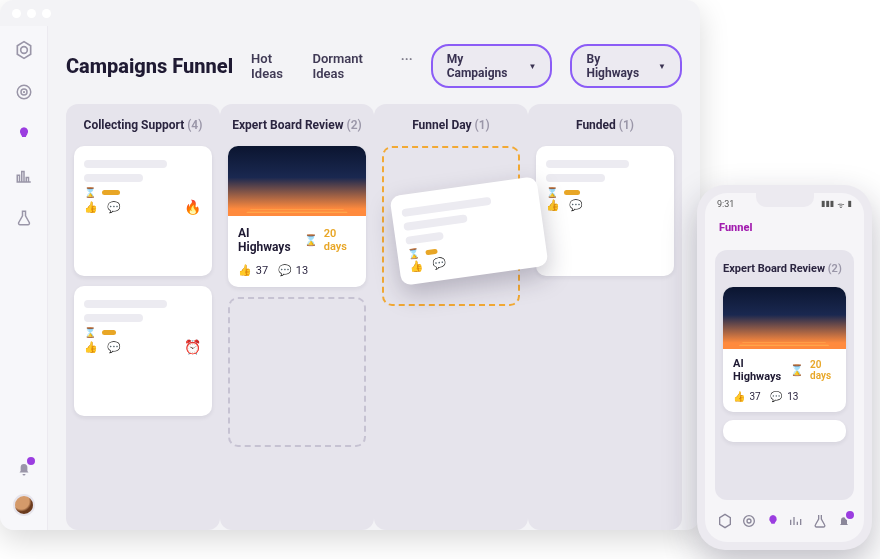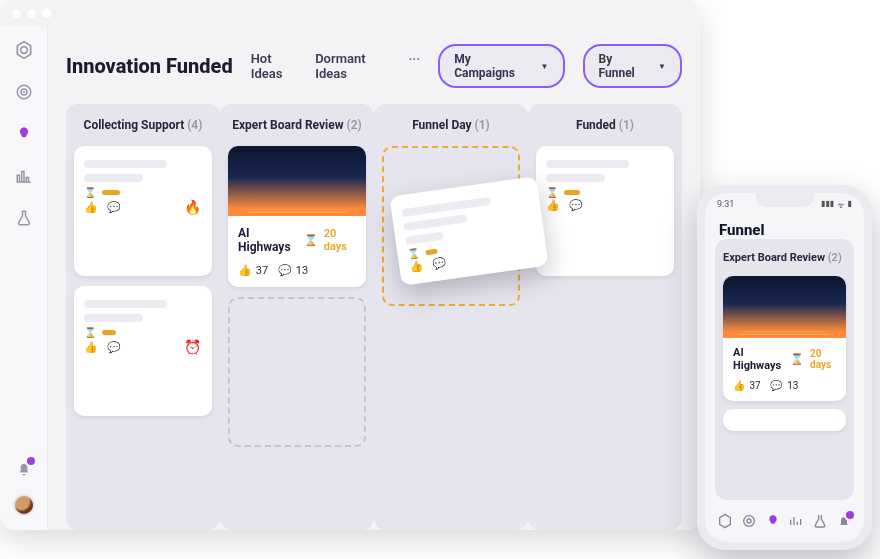--- a/index.html
+++ b/index.html
@@ -130,21 +130,21 @@
   .notch-row {
     height: 22px; display:flex; align-items:center; justify-content:space-between;
     padding: 0 12px; font-size:9px; color:#555; position:relative;
   }
   .notch {
     position:absolute; left:50%; transform:translateX(-50%);
     top:0; width:58px; height:14px; background:#eceaf0;
     border-bottom-left-radius:10px; border-bottom-right-radius:10px;
   }
   .status-icons { display:flex; gap:3px; font-size:8px;}
-  .phone-title { font-weight:800; font-size:15px; color:#0f172a; padding: 6px 14px 0;}
+  .phone-title { font-weight:800; font-size:11px; color:#a21caf; padding: 6px 14px 16px;}
   .phone-column {
     margin: 0 10px;
     background:#e6e4ec; border-radius:12px; padding:8px 8px 4px;
     flex:1; display:flex; flex-direction:column; gap:8px; overflow:hidden;
   }
   .phone-card { background:#fff; border-radius:10px; overflow:hidden; box-shadow:0 2px 4px rgba(30,25,50,0.08);}
   .tabbar {
     height: 42px; display:flex; align-items:center; justify-content:space-around;
     padding: 0 8px;
   }
@@ -199,31 +199,31 @@
           <svg viewBox="0 0 24 24" width="18" height="18">
               <path d="M6 18h12l-1.5-2V11a4.5 4.5 0 0 0-9 0v5L6 18zM10 20a2 2 0 0 0 4 0" fill="#9a96a8"></path>
             </svg>
         </div>
         <div class="avatar"></div>
       </div>
     </div>
 
     <div class="content">
       <div class="header">
-        <div class="title">Innovation Funded</div>
+        <div class="title">Campaigns Funnel</div>
         <div class="tabs">
           <div class="tab-item">Hot Ideas</div>
           <div class="tab-item">Dormant Ideas</div>
           <div class="dots-more">···</div>
         </div>
         <div class="pill caret-down">
           <span>My Campaigns</span>
         </div>
         <div class="pill caret-down">
-          <span>By Funnel</span>
+          <span>By Highways</span>
         </div>
       </div>
 
       <div class="board">
 
         <div class="column">
           <div class="col-header">
             <span>Collecting Support</span>
             <span class="col-count">(4)</span>
           </div>

